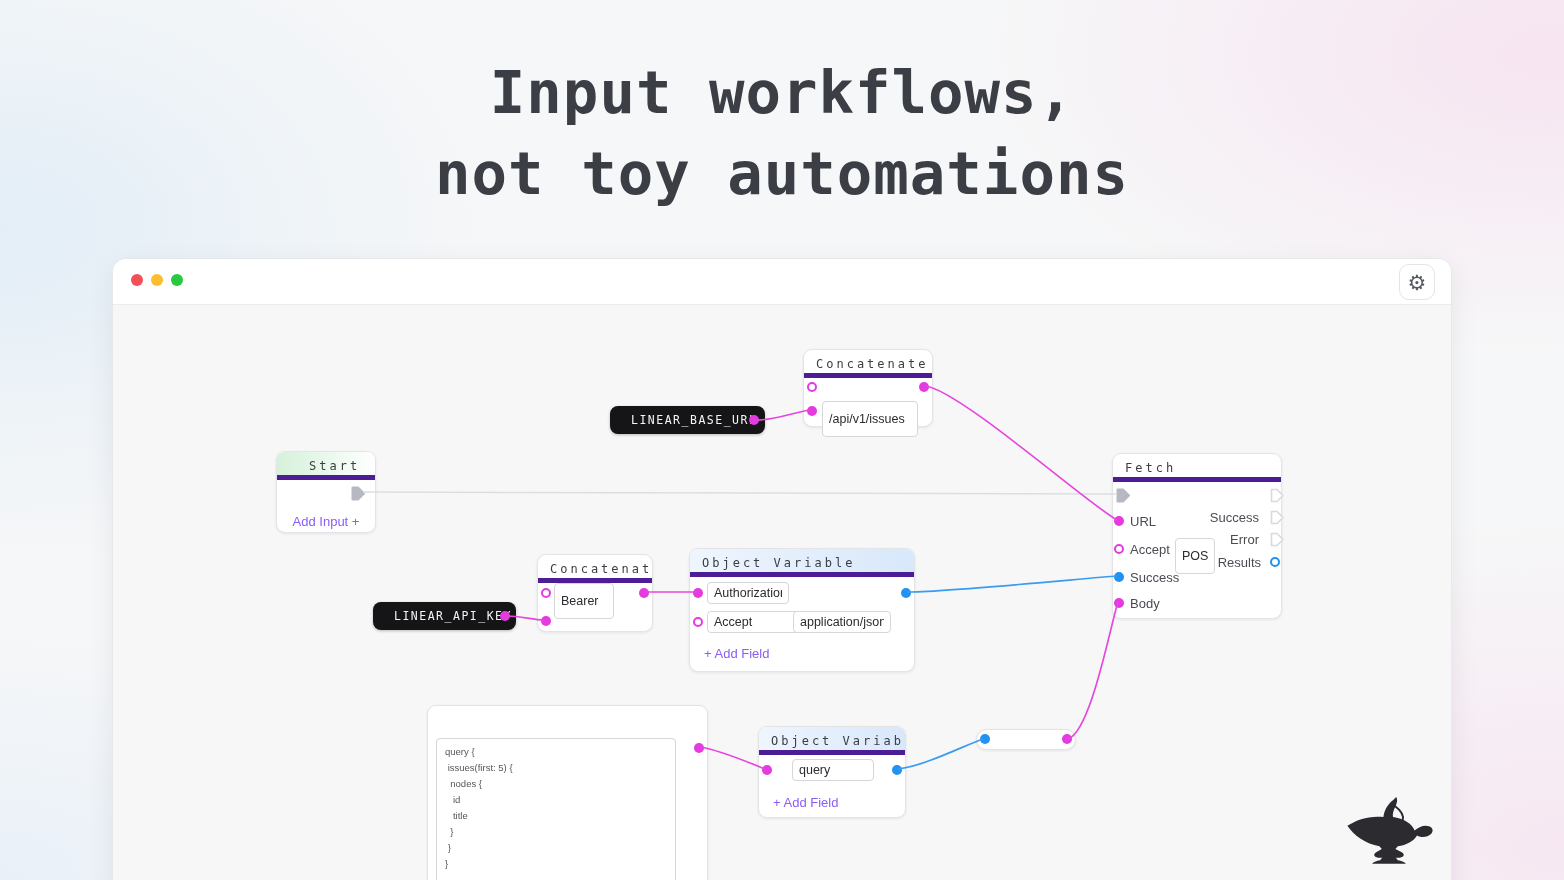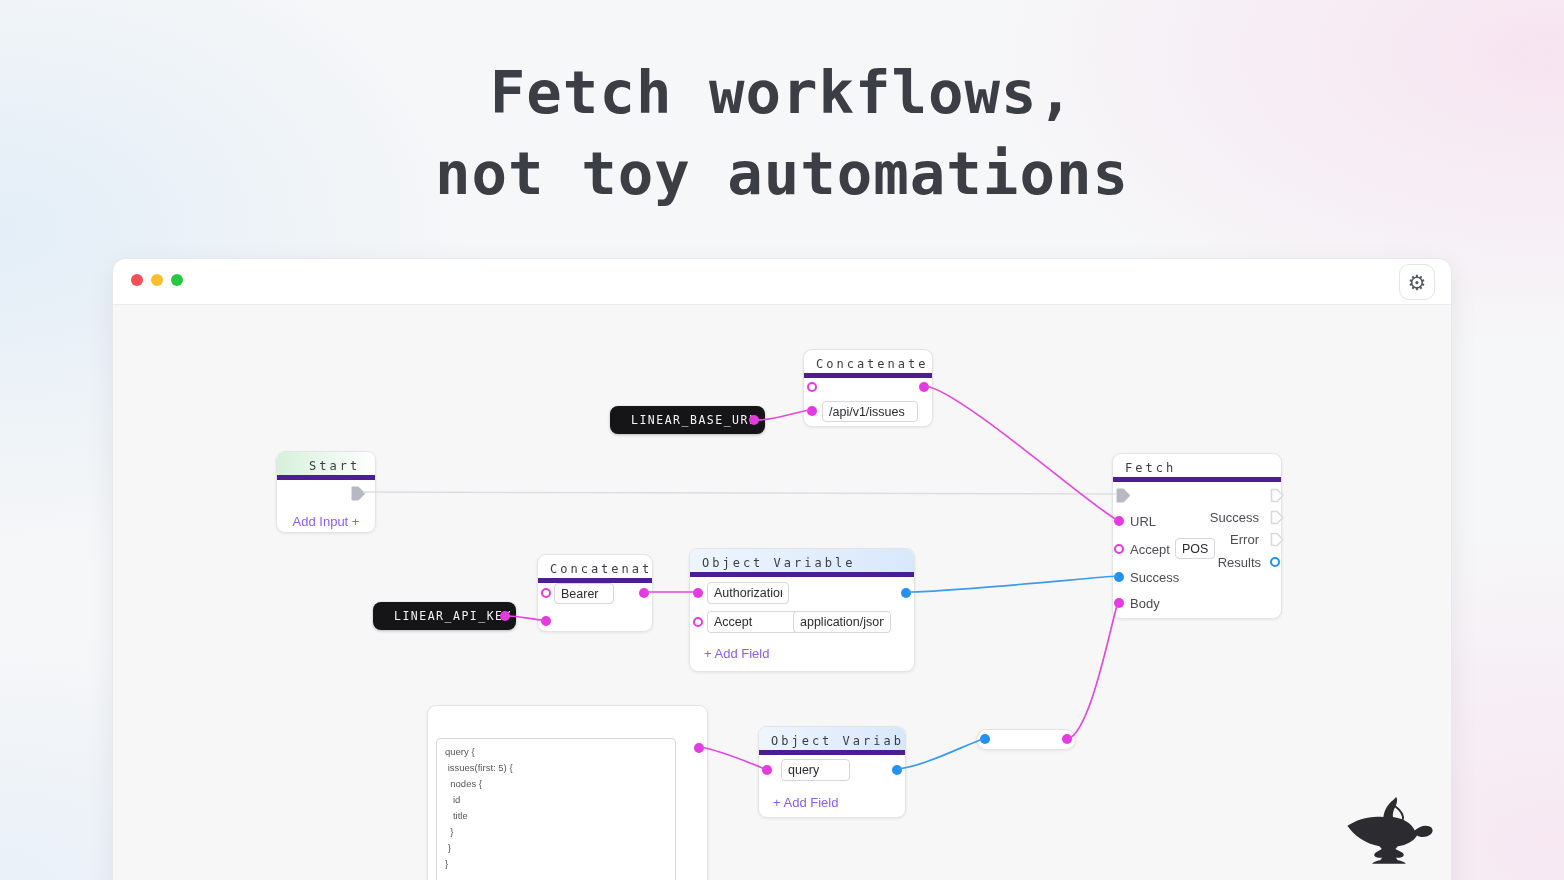--- a/index.html
+++ b/index.html
@@ -57,21 +57,21 @@
   .hdr-blue { background:linear-gradient(90deg,#eef5fe 0%, #d8e8fb 100%); }
   .hdr-pink { background:linear-gradient(90deg,#fdf0fb 0%, #f7d7f0 100%); }
   .dot{ position:absolute; width:10px; height:10px; border-radius:50%; z-index:6; }
   .dot.m{ background:#e53ae0; } .dot.b{ background:#2191f2; }
   .ring{ position:absolute; width:10px; height:10px; border-radius:50%;
          border:2px solid #e53ae0; background:#fff; z-index:6; }
   .ring.b{ border-color:#2191f2; }
   .ibox{
     position:absolute; background:#fff; border:1px solid #d6d6db; border-radius:4px;
     font-family:"Liberation Sans", sans-serif; font-size:12.5px; color:#2b2b30;
-    padding:0 6px; height:21px; outline:none;
+    padding:0 6px; height:36px; outline:none;
   }
   .lbl{ position:absolute; font-size:13px; color:#4b4b53; white-space:nowrap; }
   .muted{ color:#8b5cf6; }
   .envpill{
     position:absolute; height:28px; background:#151517; border-radius:8px;
     display:flex; align-items:center; gap:9px; padding:0 24px 0 12px;
     color:#f4f4f5; font-family:"DejaVu Sans Mono", monospace; font-size:11.5px;
     letter-spacing:1.5px; z-index:2; box-shadow:0 1px 3px rgba(0,0,0,.25);
   }
   .envpill .dot{ right:6px; top:9px; }
@@ -79,21 +79,21 @@
   pre.code{
     font-family:"Liberation Sans", sans-serif; font-size:9.5px; line-height:16px;
     color:#55555c; white-space:pre; overflow:hidden;
   }
   .lamp{ position:absolute; left:1345px; top:792px; width:96px; height:74px; }
 </style>
 </head>
 <body>
 
 <div class="headline">
-  <div>Fetch workflows,</div>
+  <div>Input workflows,</div>
   <div>not toy automations</div>
 </div>
 
 <div class="window">
   <div class="titlebar">
     <div class="lights">
       <span class="light" style="background:#f25056"></span>
       <span class="light" style="background:#fcbd2f"></span>
       <span class="light" style="background:#27c93f"></span>
     </div>
@@ -206,21 +206,21 @@
    title
   }
  }
 }</pre>
       <span class="dot m" style="right:3px;top:37px"></span>
     </div>
 
     <div class="node" style="left:645px;top:421px;width:148px;height:92px">
       <div class="ntitle hdr-blue">Object Variable</div>
       <span class="dot m" style="left:3px;top:38px"></span>
-      <input class="ibox" style="left: 22px; top: 32px; width: 69px; height: 22px;" readonly="" value="query">
+      <input class="ibox" style="left: 33px; top: 32px; width: 82px; height: 22px;" readonly="" value="query">
       <span class="dot b" style="right:3px;top:38px"></span>
       <div class="lbl muted" style="left:14px;top:68px">+ Add Field</div>
     </div>
 
     <div class="node" style="left:863px;top:424px;width:100px;height:21px;border-radius:11px">
       <span class="dot b" style="left:3px;top:4px"></span>
       <span class="dot m" style="right:3px;top:4px"></span>
     </div>
 
   </div>

